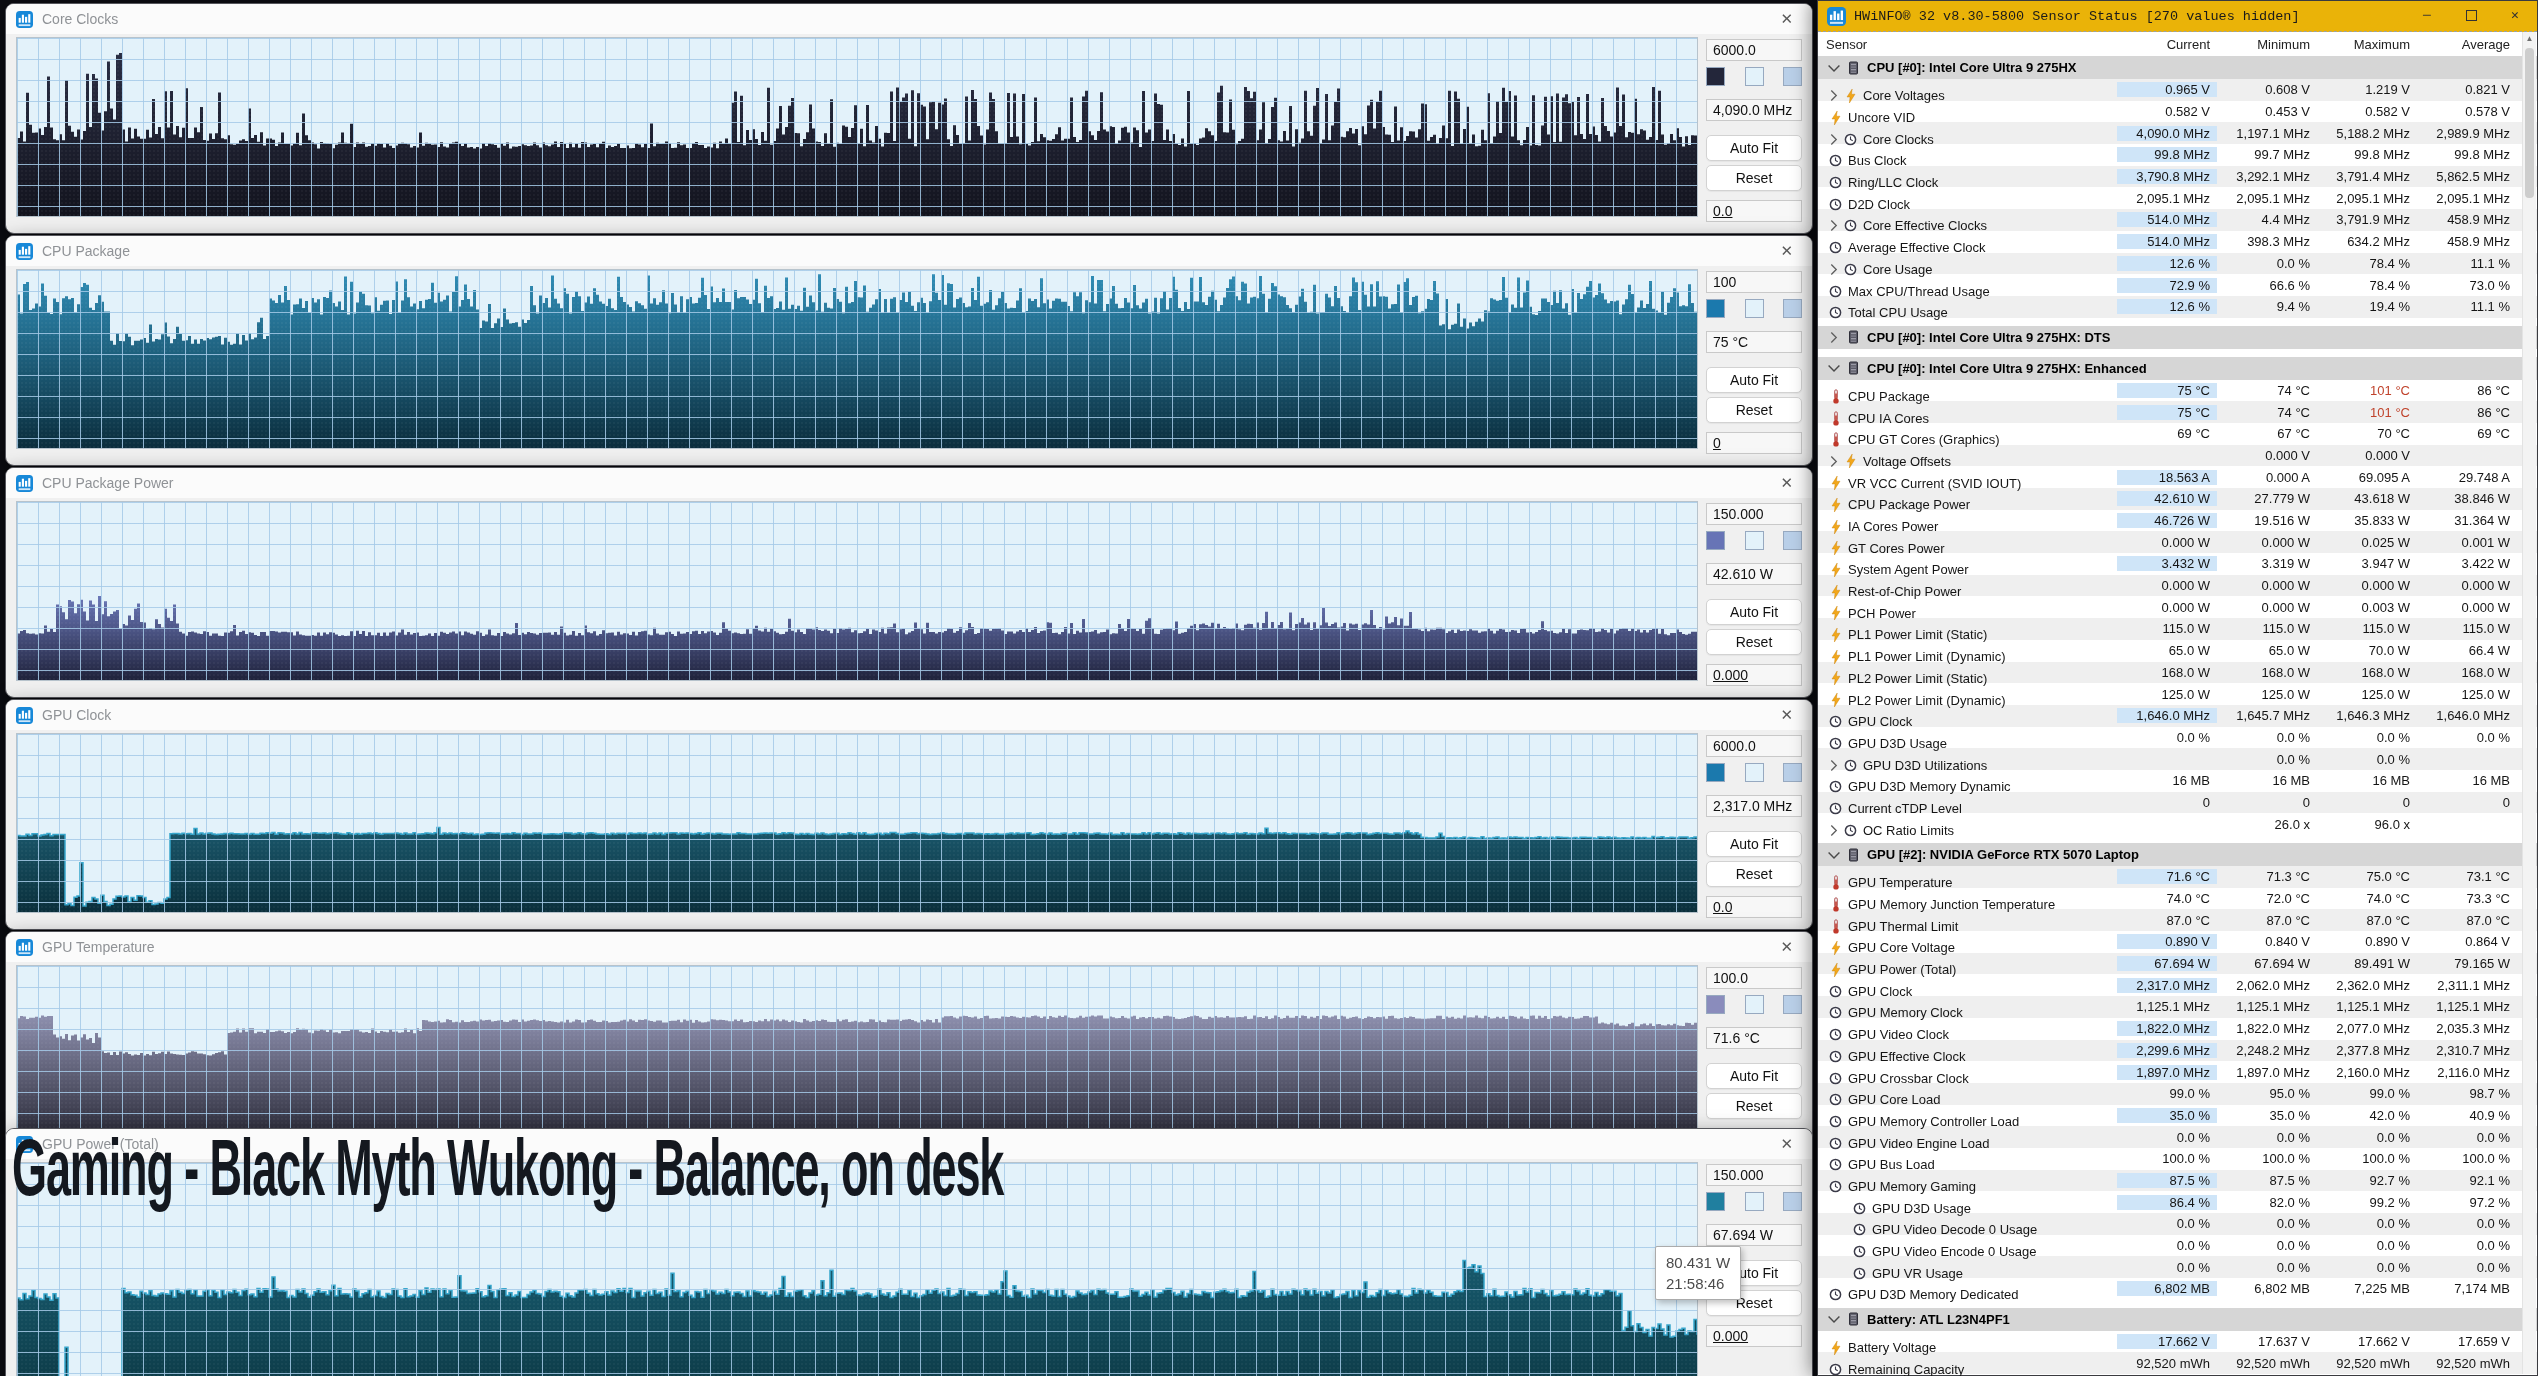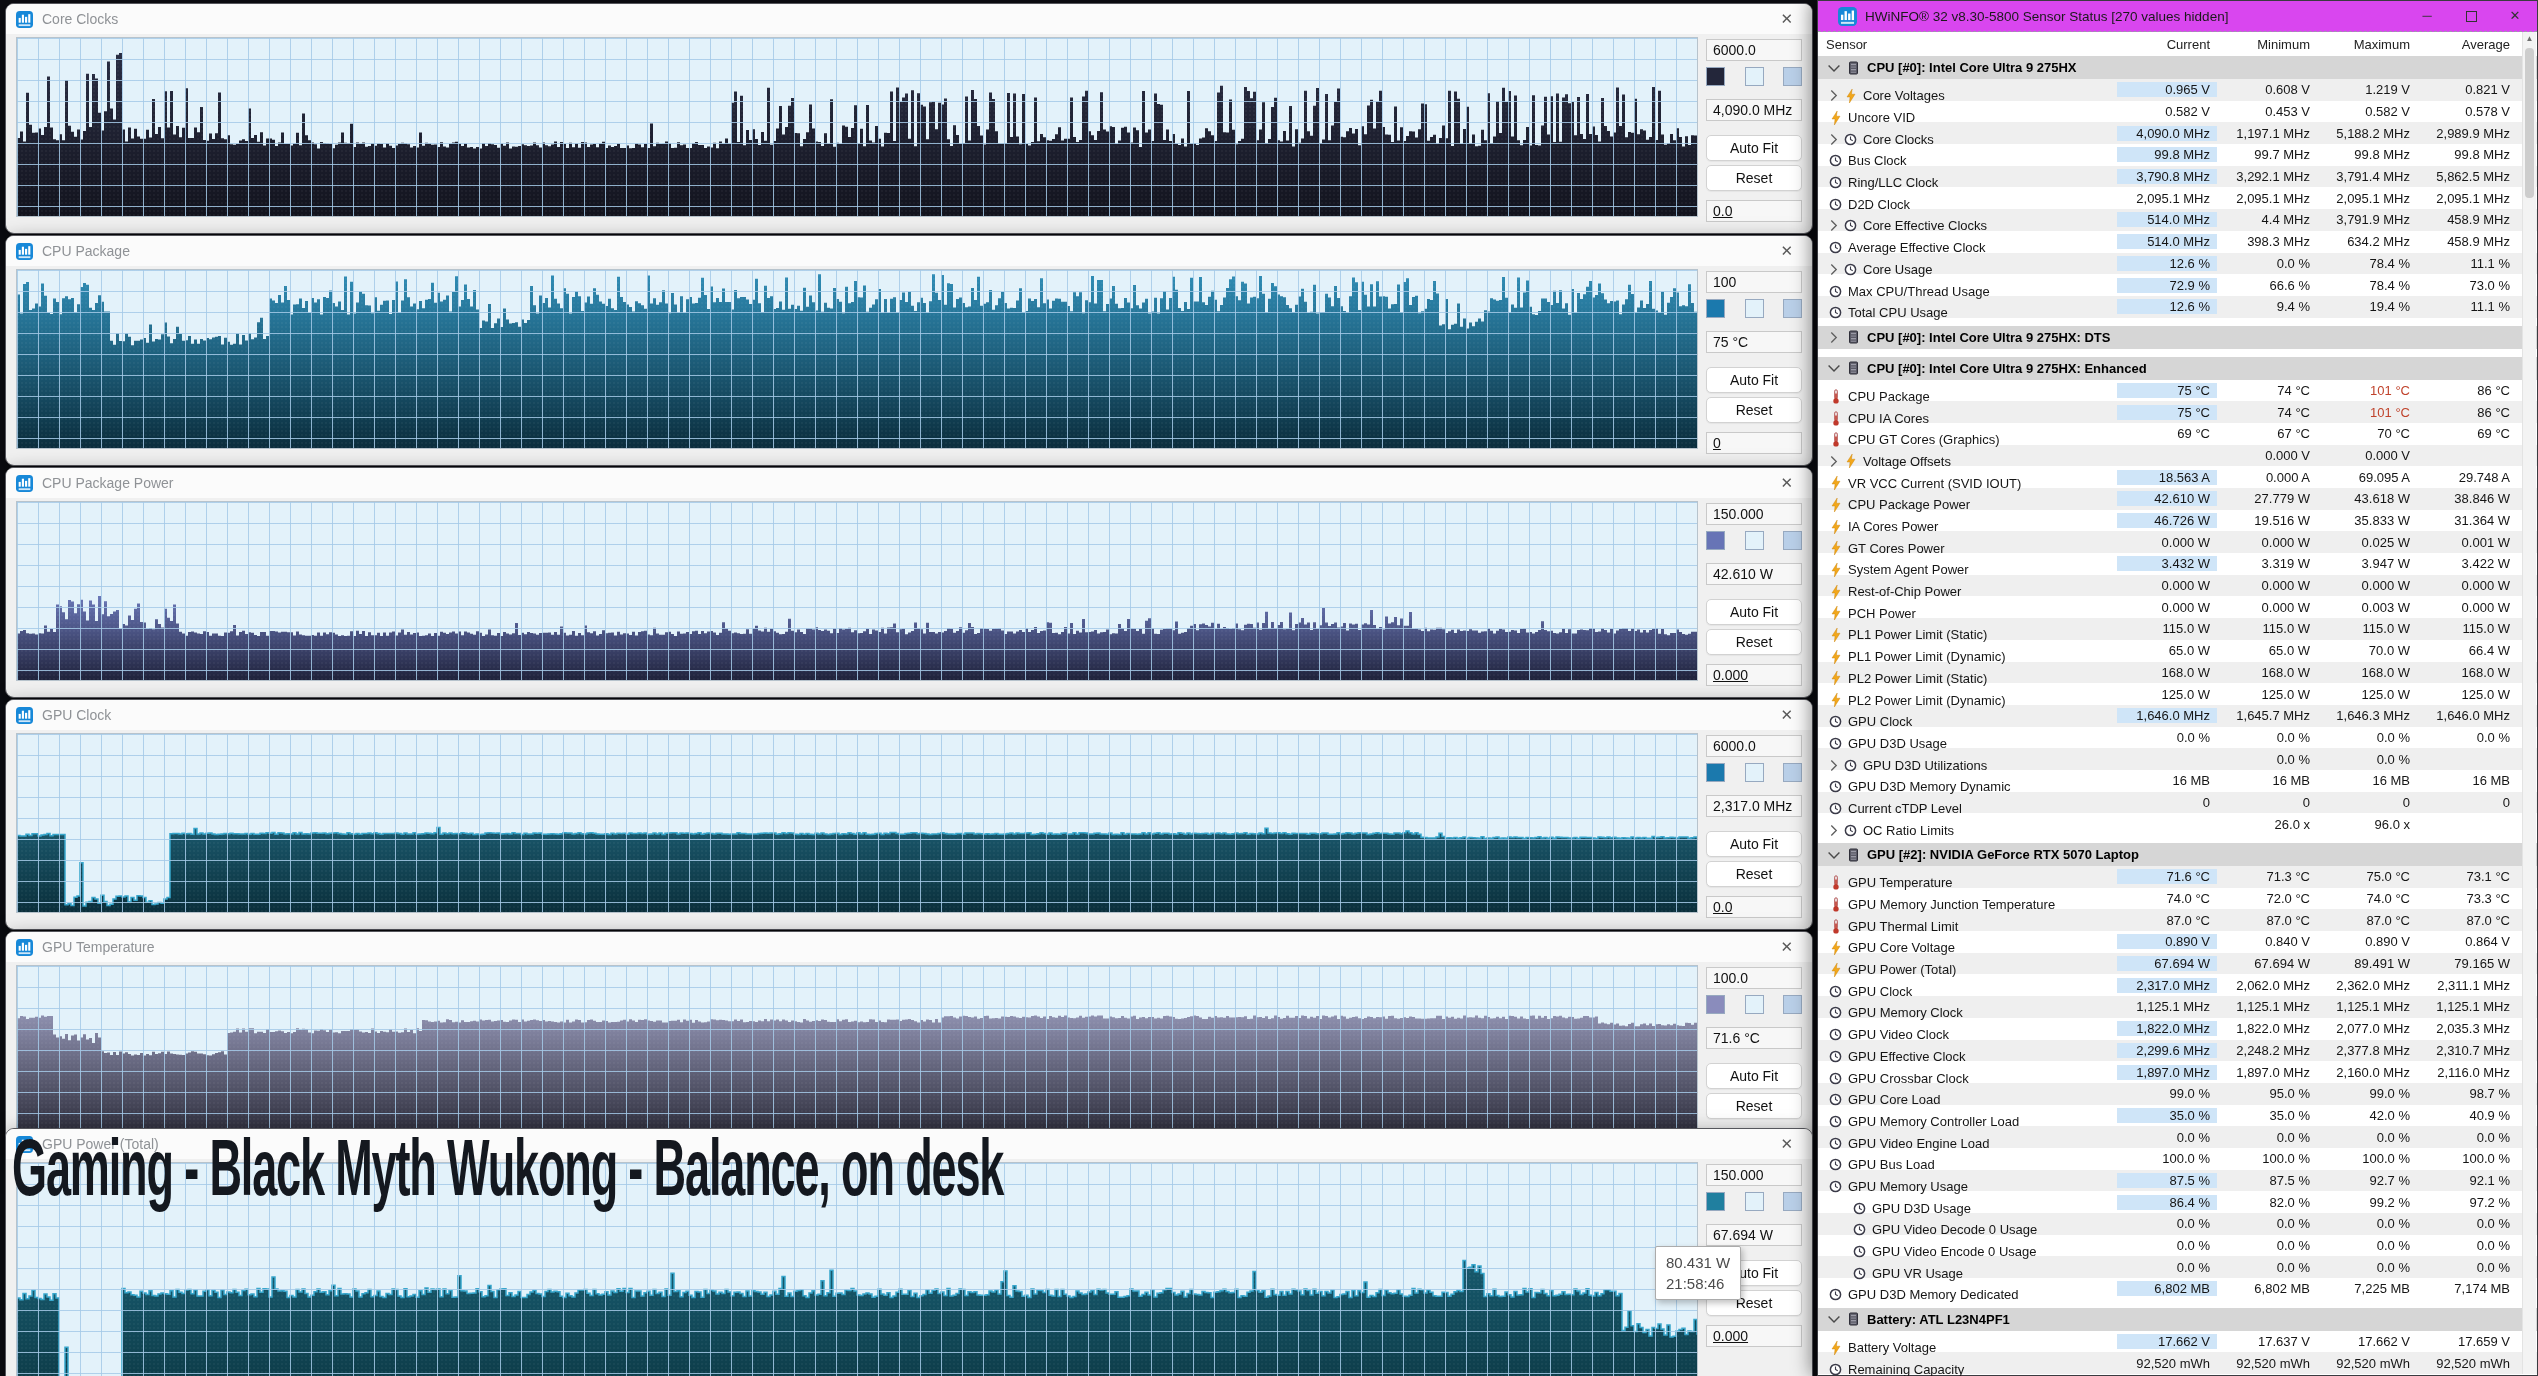--- a/index.html
+++ b/index.html
@@ -33,21 +33,21 @@
   .gfit{top:98px;} .grst{top:128px;}
   
   #caption{position:absolute;left:12px;top:1122px;z-index:40;color:#14181f;font-weight:bold;
            font-size:79px;letter-spacing:-2px;transform:scaleX(0.57);transform-origin:left top;white-space:nowrap;}
   
   #tooltip{position:absolute;left:1655px;top:1246px;z-index:80;background:#fff;border:1px solid #ababab;
            box-shadow:2px 3px 6px rgba(0,0,0,.25);padding:5px 10px;font-size:15px;color:#4c4c4c;line-height:21px;border-radius:2px;}
   
   #sensor{position:absolute;left:1817px;top:0;width:721px;height:1376px;background:#fff;
           border:1px solid #3a3b40;box-sizing:border-box;box-shadow:-6px 0 18px rgba(0,0,0,.45);}
-  .stitle{height:30px;display:flex;align-items:center;background:#d946ef;padding:0 0 0 20px;border-bottom:1px dashed #9aa0a6;}
+  .stitle{height:30px;display:flex;align-items:center;background:#eab308;padding:0 0 0 9px;border-bottom:1px dashed #9aa0a6;font-family:Liberation Mono, monospace;}
   .slogo{width:19px;height:19px;display:inline-flex;}
   .sttl{font-size:13.5px;color:#1a1a1a;margin-left:8px;flex:1;white-space:nowrap;overflow:hidden;}
   .wbtn{width:44px;text-align:center;color:#333;font-size:13px;line-height:30px;cursor:default;}
   .maxbox{display:inline-block;width:9px;height:9px;border:1.2px solid #333;vertical-align:middle;}
   .shead{height:24px;display:flex;align-items:center;font-size:13px;color:#222;padding-right:20px;}
   .c-label{flex:1;padding-left:8px;}
   .c-val{width:100px;text-align:right;padding-right:7px;box-sizing:border-box;}
   #rows{position:relative;}
   .srow{height:21.7px;display:flex;align-items:center;font-size:13px;color:#151515;padding-right:20px;}
   .srow.shade{background:#efefef;}
@@ -1161,21 +1161,21 @@
           <span class="val">100.0 %</span>
         </div>
         <div class="srow shade">
           <span class="rowlab">
             <span class="ric">
               <svg width="13" height="13" viewBox="0 0 14 14">
                 <circle cx="7" cy="7" r="5.5" fill="#fff" stroke="#3a3a48" stroke-width="1.6"></circle>
                 <path d="M7 3.8 V7 L9.4 8.4" stroke="#3a3a48" stroke-width="1.2" fill="none"></path>
               </svg>
             </span>
-            <span>GPU Memory Usage</span>
+            <span>GPU Memory Gaming</span>
           </span>
           <span class="val hl">87.5 %</span>
           <span class="val">87.5 %</span>
           <span class="val">92.7 %</span>
           <span class="val">92.1 %</span>
         </div>
         <div class="srow">
           <span class="rowlab">
             <span class="ind"></span>
             <span class="ric">

